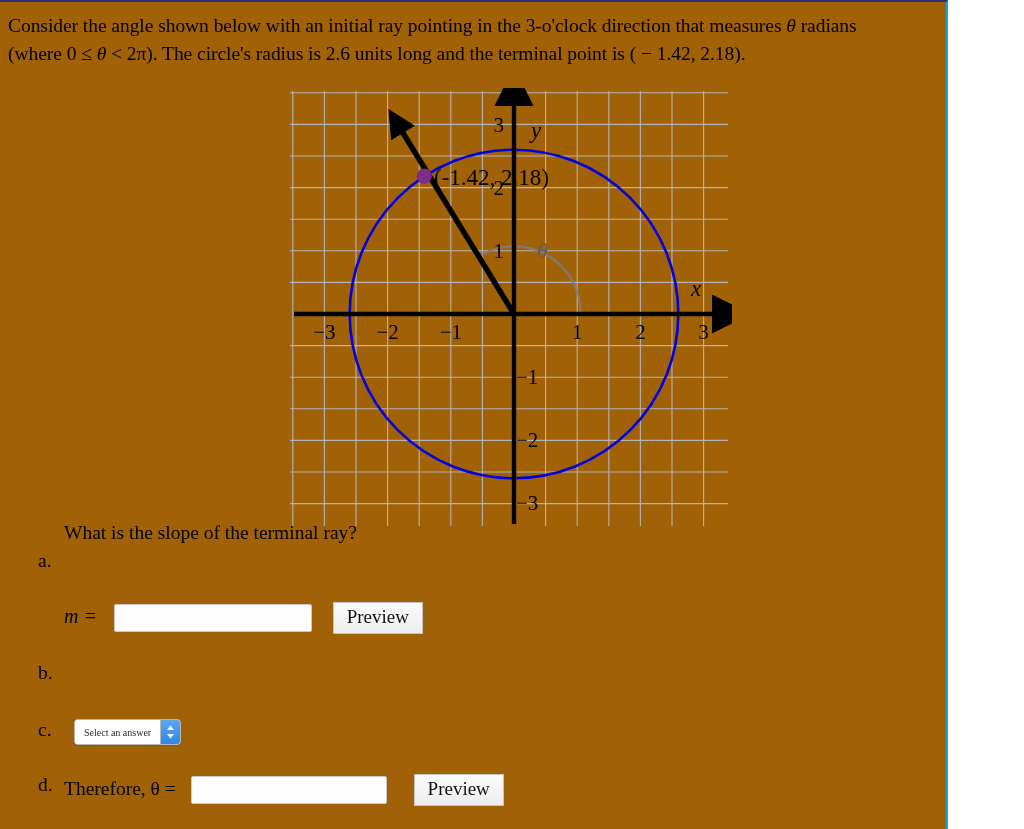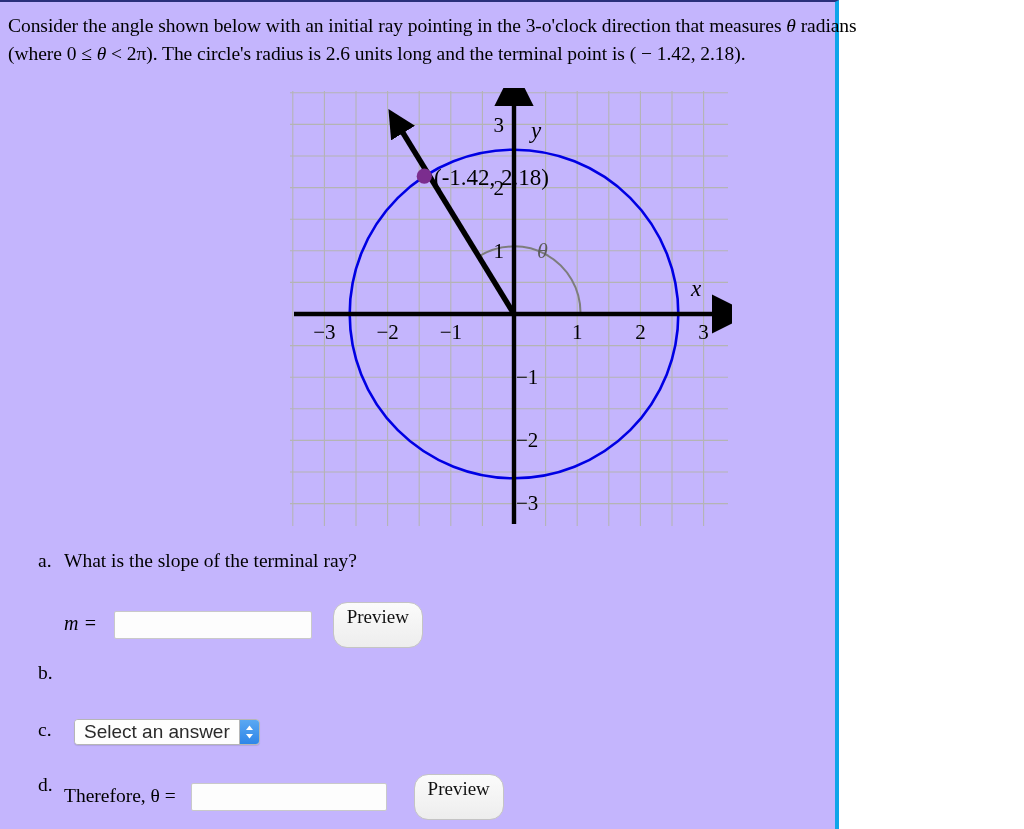--- a/index.html
+++ b/index.html
@@ -7,24 +7,24 @@
   html, body {
     margin: 0; padding: 0;
     width: 1024px; height: 829px;
     background: #ffffff;
     font-family: "Liberation Serif", "DejaVu Serif", serif;
     color: #000000;
     overflow: hidden;
   }
   #page {
     position: relative;
-    width: 839px; height: 829px;
-    background: #c4b5fd;
+    width: 948px; height: 829px;
+    background: #a16207;
     border-top: 2px solid #2a2f7a;
-    border-right: 4px solid #0ea5e9;
+    border-right: 2px solid #0ea5e9;
   }
 
   
   #prompt {
     position: absolute;
     left: 8px; top: 10px;
     width: 1000px;
     font-size: 19.5px;
     line-height: 1.42;
     letter-spacing: -0.05px;
@@ -61,42 +61,42 @@
     padding: 2px 6px;
     outline: none;
     vertical-align: middle;
     color: #000;
   }
   button.preview {
     font-family: "Liberation Serif", serif;
     font-size: 19px;
     background: linear-gradient(#fbfbfb, #ededed);
     border: 1px solid #c4c4c4;
-    border-radius: 14px;
-    padding: 3px 13px 20px 13px;
+    border-radius: 0;
+    padding: 3px 13px 6px 13px;
     color: #111;
     cursor: pointer;
     vertical-align: middle;
     line-height: 1.12;
   }
   
   .select-wrap {
     display: inline-flex;
     align-items: stretch;
     vertical-align: middle;
     height: 26px;
     border: 1px solid #b6b6b6;
     border-radius: 4px;
     background: #fefefe;
     overflow: hidden;
     box-shadow: 0 1px 1px rgba(0,0,0,0.10);
   }
   .select-label {
-    font-family: Liberation Sans, sans-serif;
-    font-size: 19px;
+    font-family: Liberation Serif, serif;
+    font-size: 10px;
     color: #2b2b2b;
     padding: 0 9px;
     display: flex; align-items: center;
     background: #fefefe;
     white-space: nowrap;
   }
   .select-arrow {
     width: 20px;
     background: linear-gradient(#5aa8f2, #2f86e8);
     display: flex; align-items: center; justify-content: center;
@@ -194,21 +194,21 @@
       <text x="403" y="208" font-family="Liberation Serif, serif" font-size="23" font-style="italic" fill="#000">x</text>
       <text x="243" y="50" font-family="Liberation Serif, serif" font-size="23" font-style="italic" fill="#000">y</text>
 
       <text x="249" y="170" font-family="Liberation Serif, serif" font-size="22" font-style="italic" fill="#5c5c5c">θ</text>
 
       <text x="146" y="97" font-family="Liberation Serif, serif" font-size="23" fill="#000">(-1.42, 2.18)</text>
     </svg>
   </div>
 
   <div class="part-letter" style="left:38px; top:548px;">a.</div>
-  <div class="part" style="left:64px; top:548px;">What is the slope of the terminal ray?</div>
+  <div class="part" style="left:64px; top:520px;">What is the slope of the terminal ray?</div>
 
   <div class="part" style="left:64px; top:600px;">
     <span class="eqlbl">m =</span>
     <input class="answer" type="text" style="width: 198px; margin-left: 12px;" placeholder="">
     <button class="preview" style="margin-left:16px;">Preview</button>
   </div>
 
   <div class="part-letter" style="left:38px; top:660px;">b.</div>
 
   <div class="part-letter" style="left:38px; top:717px;">c.</div>

